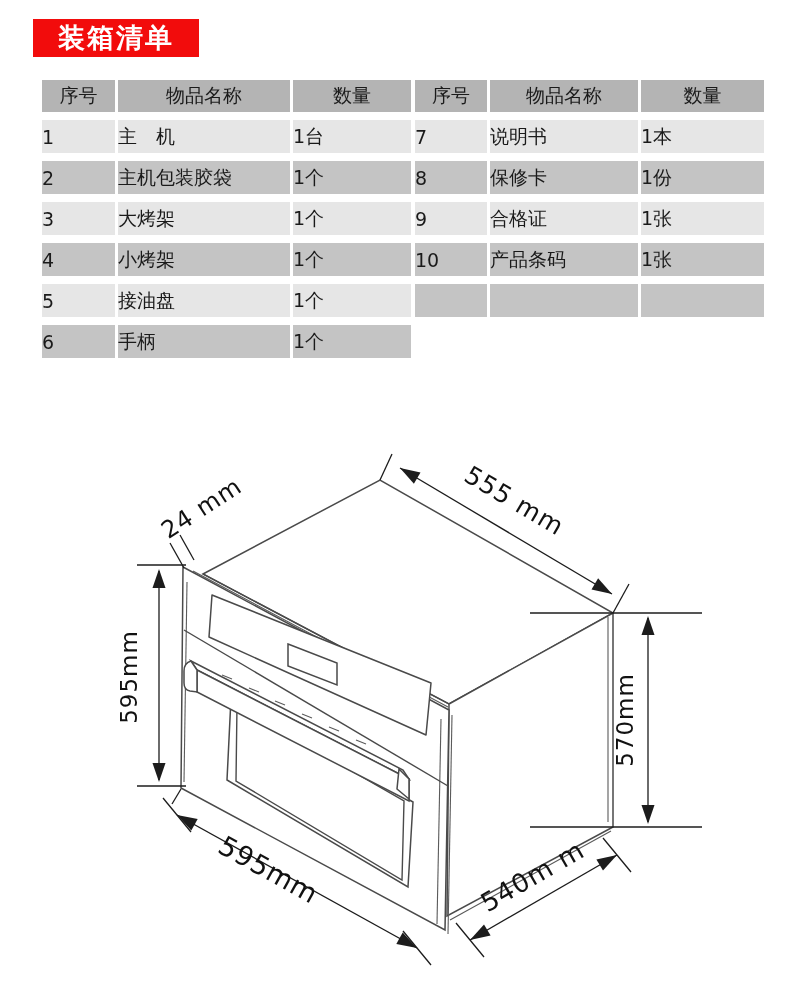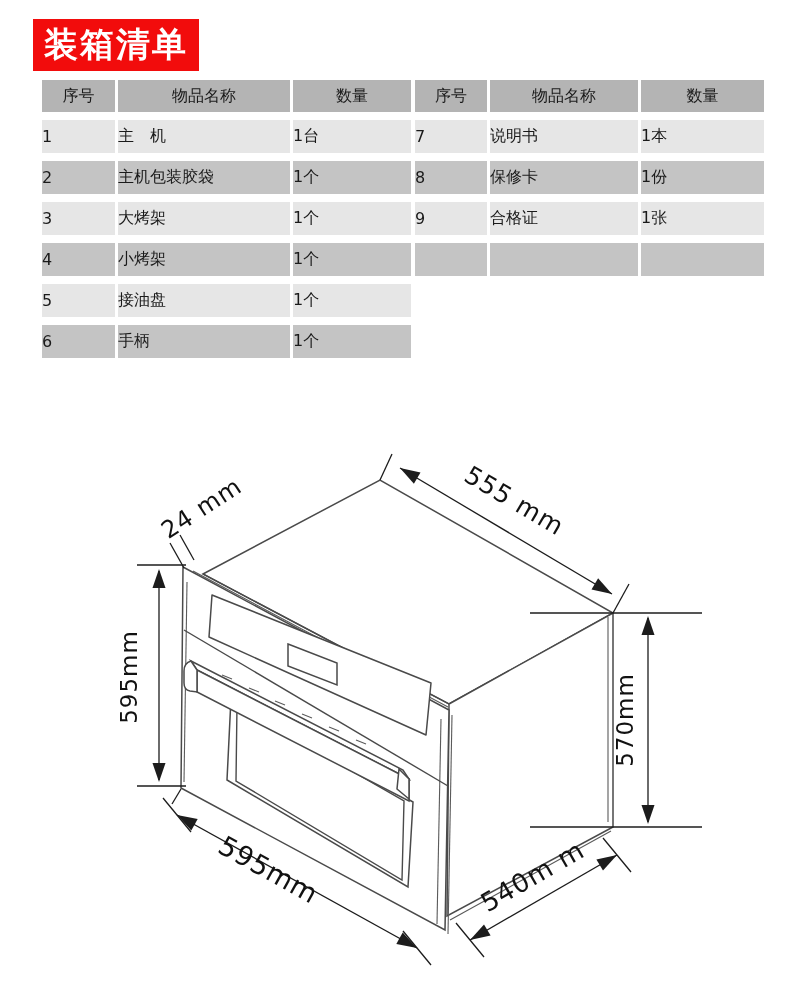--- a/index.html
+++ b/index.html
@@ -4,38 +4,38 @@
 <style>
   * { margin:0; padding:0; box-sizing:border-box; }
   html,body { background:#fff; }
   #page {
     position:relative; width:800px; height:992px; margin:0 auto;
     background:#fff; overflow:hidden;
     font-family:"DejaVu Sans","Liberation Sans",sans-serif;
     color:#1a1a1a;
   }
   .badge {
-    position:absolute; left:33px; width:166px; height:52px;
+    position:absolute; left:33px; width:166px; height:38px;
     background:#f20c0c; color:#fff;
     display:flex; align-items:center; justify-content:center;
-    font-size:34px; font-weight:600; letter-spacing:2px;
+    font-size:27px; font-weight:600; letter-spacing:2px;
   }
   #badge-packing { top:19px; }
   #badge-install { top:399px; }
 
   .pack-table {
     position:absolute; top:72px;
     border-collapse:separate; border-spacing:3px 8px;
     table-layout:fixed;
   }
   #table-left  { left:39px;  width:375px; }
   #table-right { left:412px; width:355px; }
   .pack-table th, .pack-table td {
     vertical-align:middle;
-    font-size:16px; font-weight:normal; color:#1a1a1a;
+    font-size:19px; font-weight:normal; color:#1a1a1a;
     overflow:hidden; white-space:nowrap;
   }
   .pack-table th { background:#b4b4b4; height:32px; }
   .pack-table td { height:33px; }
   .pack-table tr.row-light td { background:#e6e6e6; }
   .pack-table tr.row-dark  td { background:#c4c4c4; }
   #table-left  col.c-no   { width:73px; }
   #table-left  col.c-name { width:172px; }
   #table-left  col.c-qty  { width:118px; }
   #table-right col.c-no   { width:72px; }
@@ -134,20 +134,25 @@
           <td>8</td>
           <td>保修卡</td>
           <td>1份</td>
         </tr>
         <tr class="row-light">
           <td>9</td>
           <td>合格证</td>
           <td>1张</td>
         </tr>
         <tr class="row-dark">
+          <td>10</td>
+          <td>产品条码</td>
+          <td>1张</td>
+        </tr>
+        <tr class="row-dark">
           <td></td>
           <td></td>
           <td></td>
         </tr>
       </tbody>
   </table>
 
 
   <svg id="diagram" viewBox="0 0 800 560">
 

